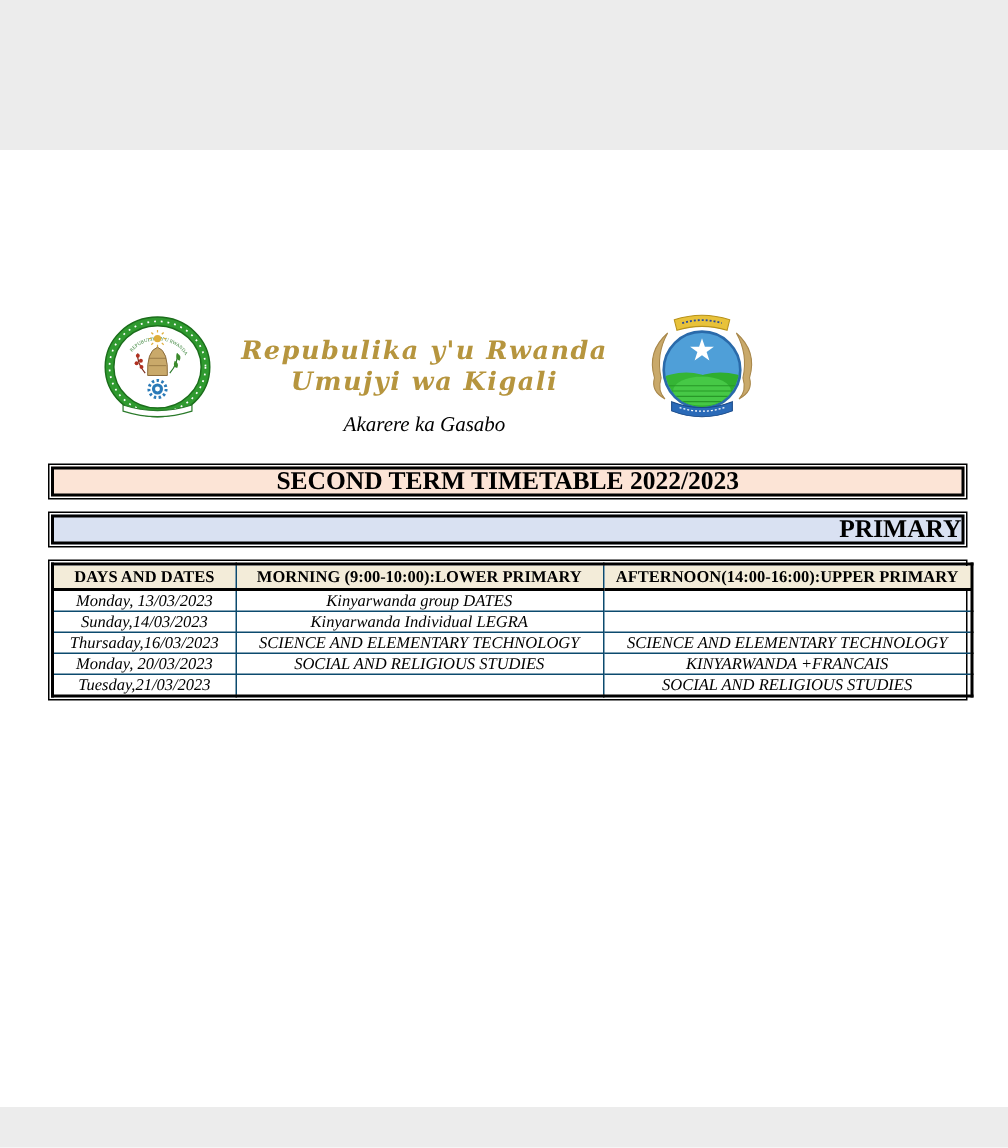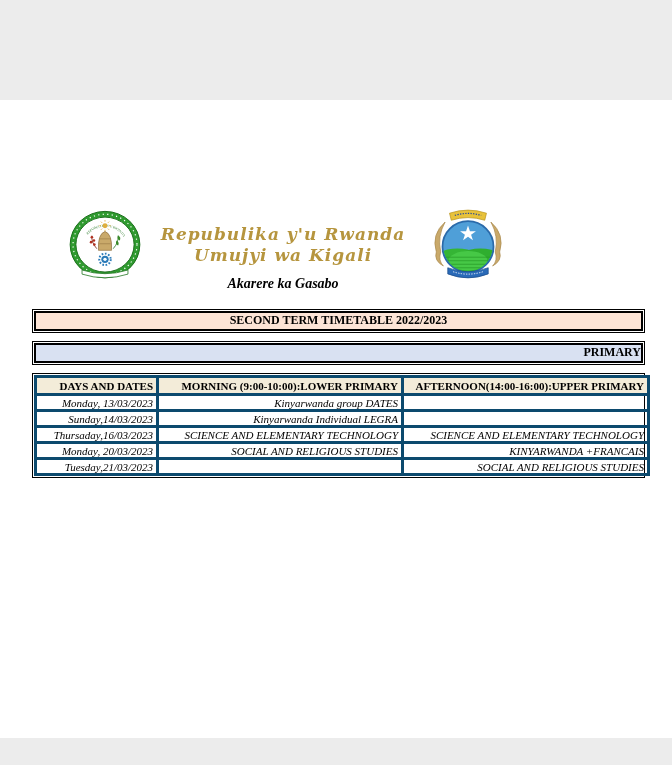--- a/index.html
+++ b/index.html
@@ -23,59 +23,59 @@
     text-align:center;
     font-style:italic;font-weight:bold;
     font-size:17px;line-height:21px;
     color:#b6953e;
     letter-spacing:1px;
     font-family:"DejaVu Serif", serif;
   }
   .district{
     position:absolute;left:158px;top:176px;width:250px;
     text-align:center;
-    font-weight:bold;font-style:italic;
+    font-weight:normal;font-style:italic;
     font-size:14px;color:#000;
   }
   
   .dbl{
     position:absolute;
     border:1px solid #000;
     padding:1px;
     background:#fff;
     box-sizing:border-box;
   }
   .banner-inner{
     border:2px solid #000;
     box-sizing:border-box;
     text-align:center;
     font-weight:bold;
-    font-size:12px;
+    font-size:17px;
     line-height:13px;
     padding:1px 0 2px 0;
   }
   .banner1-pos{left:32px;top:209px;width:613px;}
   .banner1{background:#fce4d6;}
   .banner2-pos{left:32px;top:241px;width:613px;}
   .banner2{background:#d9e1f2;text-align:right;}
   
   .table-pos{left:32px;top:273px;width:613px;}
   table{
     border-collapse:collapse;
     table-layout:fixed;
     width:100%;
     border:2px solid #000;
   }
   th,td{
-    border:3px solid #0c4a6e;
+    border:1px solid #0c4a6e;
     font-size:11px;
     padding:0 3px;
     white-space:nowrap;
     overflow:hidden;
-    text-align:right;
+    text-align:center;
     font-weight:normal;
     margin-left:30px;
   }
   thead th{
     background:#f3ecd9;
     font-weight:bold;
     height:15px;
     border-bottom:2px solid #000;
   }
   tbody td{height:13px;font-style:italic;}

